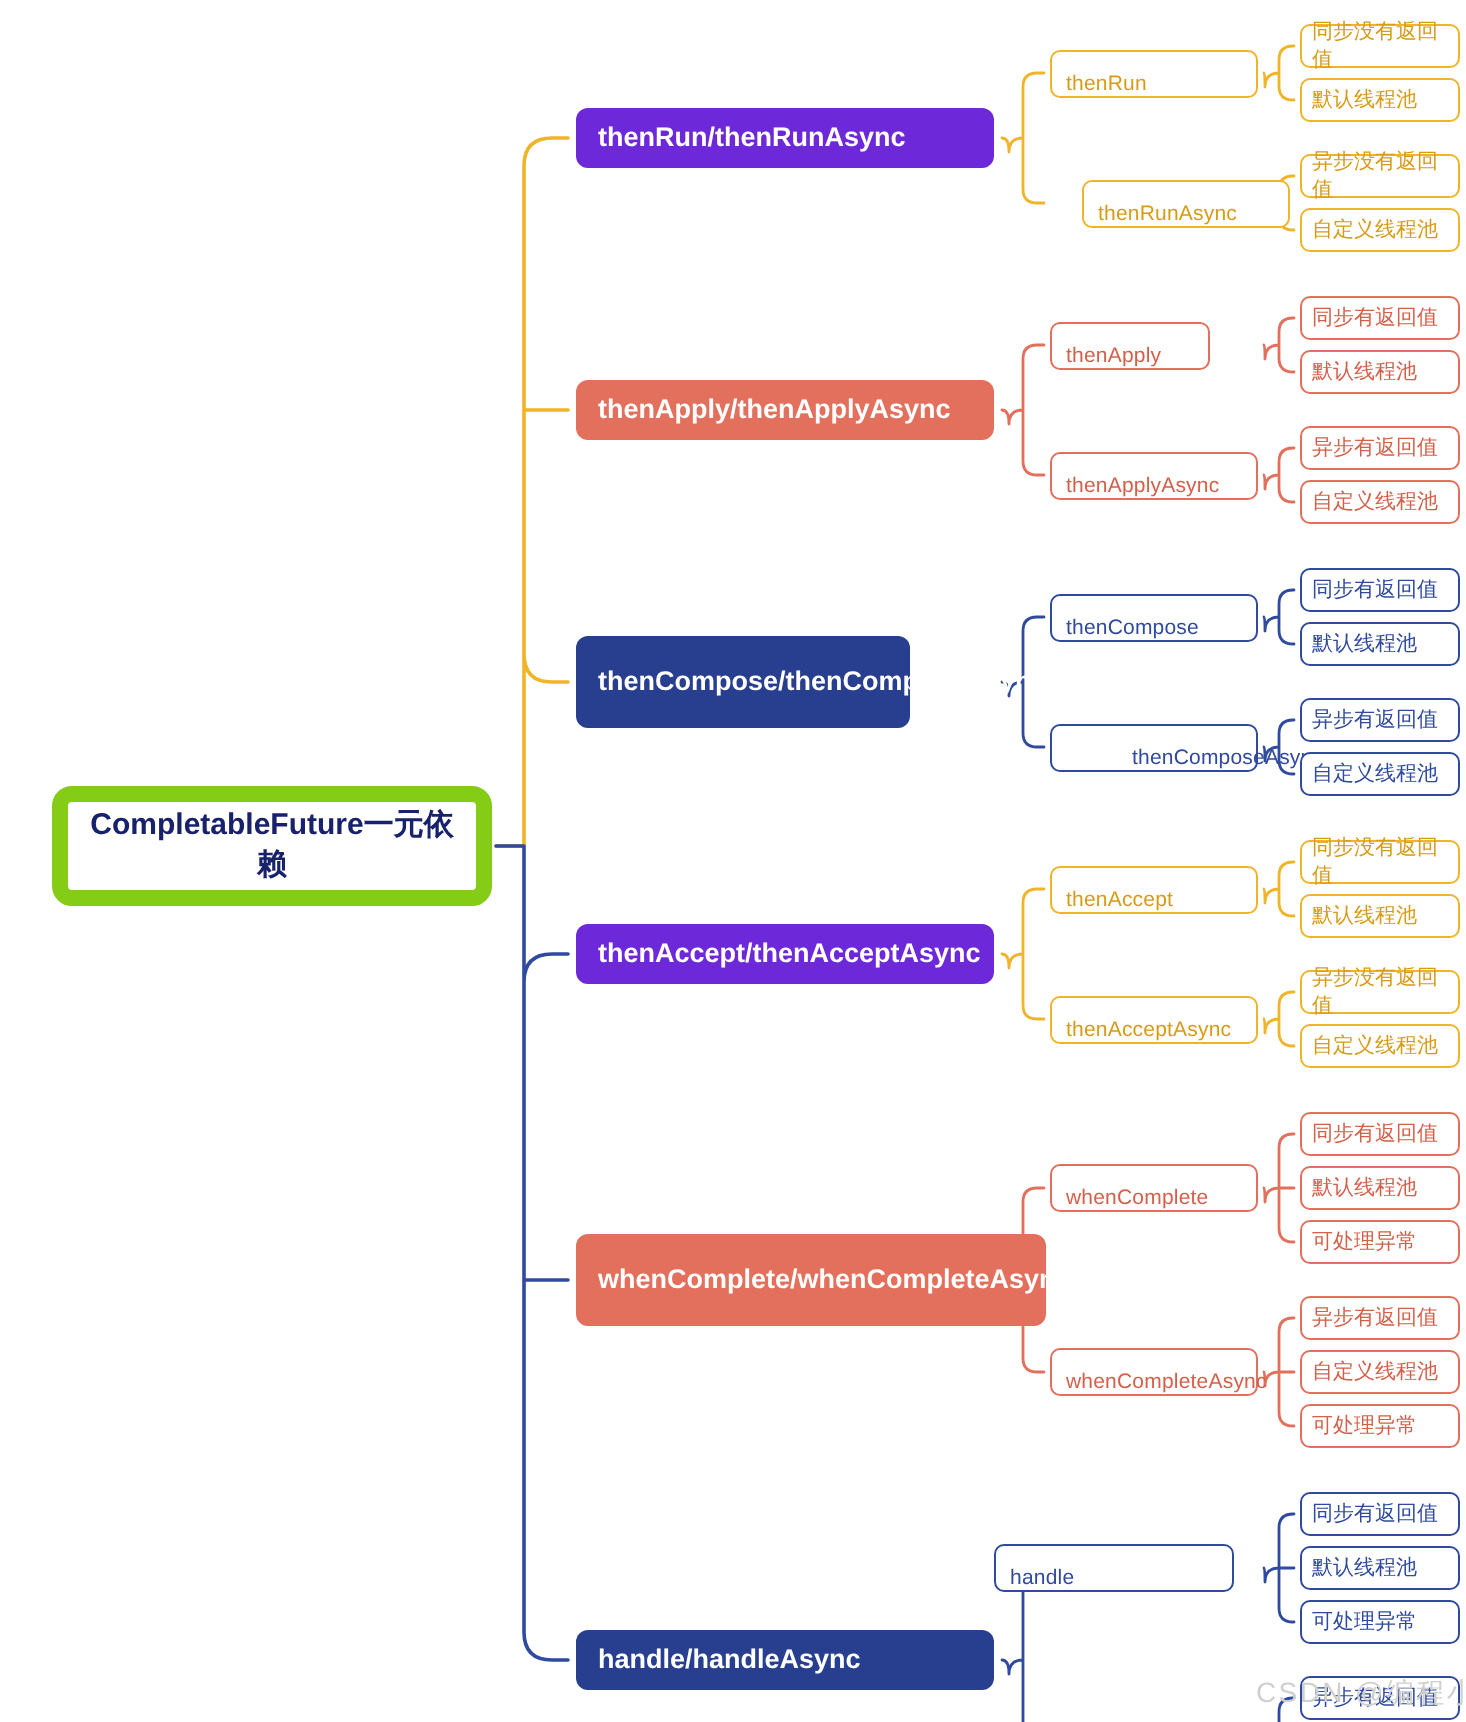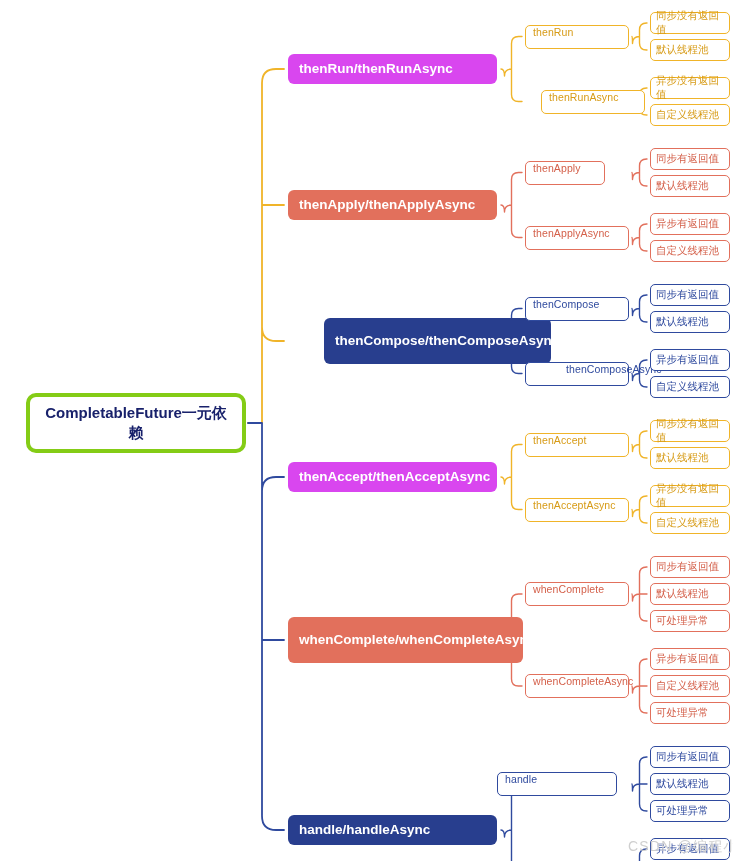--- a/index.html
+++ b/index.html
@@ -25,21 +25,21 @@
     left: 0; top: 0;
     width: 733px; height: 861px;
     pointer-events: none;
   }
 
   
   .root-node {
     position: absolute;
     left: 26px; top: 393px;
     width: 220px; height: 60px;
-    border: 4px solid #84cc16;
+    border: 8px solid #84cc16;
     border-radius: 10px;
     background: #ffffff;
     display: flex;
     align-items: center;
     justify-content: center;
     text-align: center;
     color: #18216b;
     font-size: 15px;
     font-weight: bold;
     line-height: 1.35;
@@ -64,21 +64,21 @@
   
   .method-node {
     position: absolute;
     left: 525px;
     width: 104px;
     height: 24px;
     border-radius: 5px;
     border: 1px solid;
     background: #ffffff;
     display: flex;
-    align-items: flex-start;
+    align-items: flex-end;
     padding-left: 7px;
     font-size: 10.5px;
     letter-spacing: 0.1px;
   }
 
   
   .leaf-node {
     position: absolute;
     left: 650px;
     width: 80px;
@@ -86,21 +86,21 @@
     border-radius: 5px;
     border: 1px solid;
     background: #ffffff;
     display: flex;
     align-items: center;
     padding-left: 5px;
     font-size: 10.5px;
   }
 
   
-  .c-amber-fill  { background: #d946ef; }
+  .c-amber-fill  { background: #6d28d9; }
   .c-coral-fill  { background: #e2705c; }
   .c-navy-fill   { background: #283e8e; }
 
   .c-amber-line  { border-color: #f0b429; color: #d79b16; }
   .c-coral-line  { border-color: #e2705c; color: #d4604a; }
   .c-navy-line   { border-color: #2f4a9e; color: #2f4a9e; }
 
   
   .watermark {
     position: absolute;
@@ -180,21 +180,21 @@
       </div>
       <div class="method-node c-coral-line" style="left: 525px; top: 225.5px; width: 104px; height: 24px;">
         <span>thenApplyAsync</span>
       </div>
       <div class="leaf-node c-coral-line" style="left: 650px; top: 213px; width: 80px; height: 22px;">
         <span>异步有返回值</span>
       </div>
       <div class="leaf-node c-coral-line" style="left: 650px; top: 240px; width: 80px; height: 22px;">
         <span>自定义线程池</span>
       </div>
-      <div class="branch-node c-navy-fill" style="left: 288px; top: 318px; width: 227px; height: 46px; margin-left: 36px;">
+      <div class="branch-node c-navy-fill" style="left: 288px; top: 318px; width: 167px; height: 46px;">
         <span>thenCompose/thenComposeAsync</span>
       </div>
       <div class="method-node c-navy-line" style="left: 525px; top: 296.5px; width: 104px; height: 24px;">
         <span>thenCompose</span>
       </div>
       <div class="leaf-node c-navy-line" style="left: 650px; top: 284px; width: 80px; height: 22px;">
         <span>同步有返回值</span>
       </div>
       <div class="leaf-node c-navy-line" style="left: 650px; top: 311px; width: 80px; height: 22px;">
         <span>默认线程池</span>

